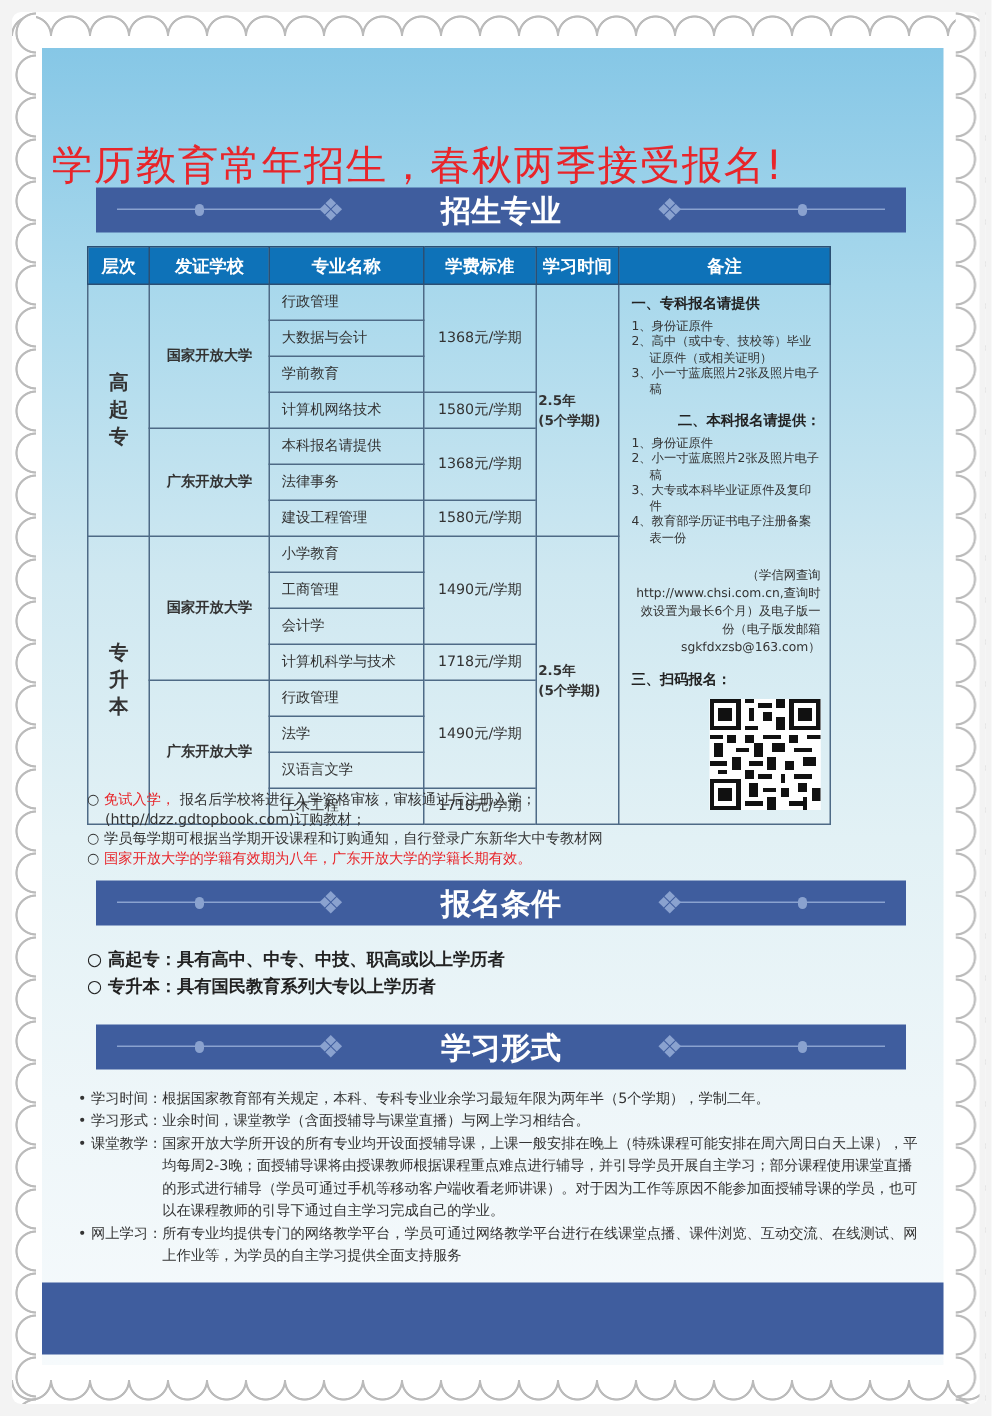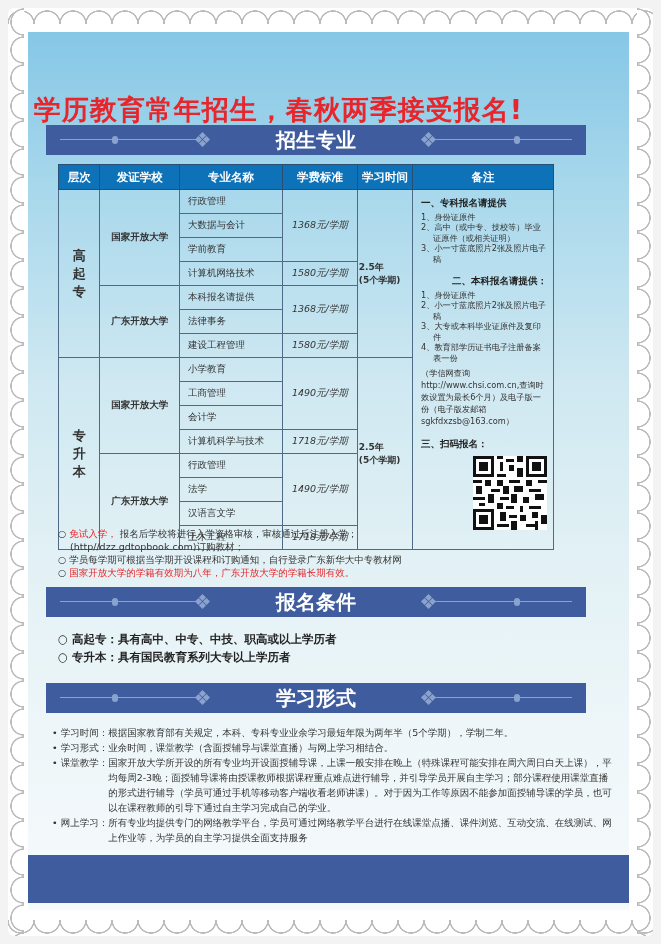--- a/index.html
+++ b/index.html
@@ -10,35 +10,35 @@
     background-size:26px 20px;background-repeat:repeat-x;}
   .scallop-top{top:4px;}
   .scallop-bottom{bottom:4px;transform:scaleY(-1);}
   .scallop-left,.scallop-right{position:absolute;top:8px;width:20px;height:928px;
     background-image:radial-gradient(circle at 20px 14px,#fff 12px,#bbb 12.5px,#bbb 13.5px,transparent 14px);
     background-size:20px 28px;background-repeat:repeat-y;}
   .scallop-left{left:4px;}
   .scallop-right{right:4px;transform:scaleX(-1);}
   .poster{position:absolute;left:28px;top:32px;width:601px;height:878px;
     background:linear-gradient(180deg,#86c7e6 0%,#a8d8ec 18%,#cfe8f1 40%,#e2f1f5 60%,#eef6f9 80%,#f6fafc 100%);}
-  .headline{position:absolute;left:0;top:60px;width:501px;text-align:center;color:#e8252a;font-weight:bold;font-size:27px;letter-spacing:1px;font-family:"DejaVu Sans",sans-serif;}
-  .band{position:absolute;left:18px;width:540px;height:30px;background:#3f5d9e;color:#fff;font-size:20px;font-weight:bold;text-align:center;line-height:30px;}
+  .headline{position:absolute;left:0;top:60px;width:501px;text-align:center;color:#e8252a;font-weight:normal;font-size:27px;letter-spacing:1px;font-family:"DejaVu Sans",sans-serif;}
+  .band{position:absolute;left:36px;width:540px;height:30px;background:#3f5d9e;color:#fff;font-size:20px;font-weight:bold;text-align:center;line-height:30px;}
   .band .orn{position:absolute;top:14px;height:1px;background:#8aa2cf;}
   .band .orn.l{left:14px;width:140px;}
   .band .orn.r{right:14px;width:140px;}
   .band .dot{position:absolute;top:11px;width:6px;height:8px;border-radius:3px;background:#8aa2cf;}
   .band .dia{position:absolute;top:8px;width:14px;height:14px;}
   .band .dia i{position:absolute;width:5px;height:5px;background:#8aa2cf;transform:rotate(45deg);}
   table.majors{position:absolute;left:30px;top:132px;width:496px;border-collapse:collapse;font-size:10px;color:#333;}
   table.majors th{background:#0e72b8;color:#fff;font-size:11.5px;font-weight:bold;height:22px;border:1px solid #2b4f73;}
   table.majors td{border:1px solid #4e6a86;height:21px;vertical-align:middle;}
   td.lvl{text-align:center;font-weight:bold;font-size:13px;line-height:18px;width:39px;}
   td.school{text-align:center;font-weight:bold;font-size:9.5px;width:78px;}
   td.major{padding-left:8px;font-size:9.5px;width:95px;}
-  td.fee{text-align:center;font-size:9.5px;width:73px;font-style:italic;}
+  td.fee{text-align:center;font-size:9.5px;width:73px;}
   td.time{font-weight:bold;font-size:9px;width:53px;}
   td.notes{vertical-align:top !important;padding:6px 6px 0 8px;font-size:8.2px;line-height:10.5px;}
   .nh{font-weight:bold;font-size:9.5px;margin:2px 0 3px 0;color:#222;}
   .ni{padding-left:12px;text-indent:-12px;}
   .qr{width:74px;height:74px;margin:6px auto 0 52px;background:#fff;position:relative;}
   .bullets{position:absolute;left:30px;font-size:9.5px;line-height:13px;color:#333;}
   .red{color:#e8252a;}
   .cond{position:absolute;left:30px;top:598px;font-size:11.5px;font-weight:bold;color:#222;line-height:18px;}
   .study{position:absolute;left:24px;top:693px;width:560px;font-size:9.5px;line-height:15px;color:#333;}
   .srow{display:flex;}
@@ -106,21 +106,21 @@
         <td class="notes" rowspan="15">
           <div class="nh">一、专科报名请提供</div>
           <div class="ni">1、身份证原件</div>
           <div class="ni">2、高中（或中专、技校等）毕业证原件（或相关证明）</div>
           <div class="ni">3、小一寸蓝底照片2张及照片电子稿</div>
           <div class="nh" style="margin-top:12px;margin-left:31px;">二、本科报名请提供：</div>
           <div class="ni">1、身份证原件</div>
           <div class="ni">2、小一寸蓝底照片2张及照片电子稿</div>
           <div class="ni">3、大专或本科毕业证原件及复印件</div>
           <div class="ni">4、教育部学历证书电子注册备案表一份</div>
-          <div style="margin-top:4px;line-height:12px;">（学信网查询http://www.chsi.com.cn,查询时效设置为最长6个月）及电子版一份（电子版发邮箱sgkfdxzsb@163.com）</div>
+          <div style="margin-top:14px;line-height:12px;text-align:right;">（学信网查询http://www.chsi.com.cn,查询时效设置为最长6个月）及电子版一份（电子版发邮箱sgkfdxzsb@163.com）</div>
           <div class="nh" style="margin-top:12px;">三、扫码报名：</div>
           <div class="qr">
             <svg width="74" height="74" viewBox="0 0 25 25" shape-rendering="crispEdges">
               <rect width="25" height="25" fill="#fff"></rect>
               <g fill="#111">
                 <path d="M0 0h7v7H0zM1 1v5h5V1zM2 2h3v3H2z" fill-rule="evenodd"></path>
                 <path d="M18 0h7v7h-7zM19 1v5h5V1zM20 2h3v3h-3z" fill-rule="evenodd"></path>
                 <path d="M0 18h7v7H0zM1 19v5h5v-5zM2 20h3v3H2z" fill-rule="evenodd"></path>
                 <rect x="8" y="0" width="2" height="1"></rect>
                   <rect x="11" y="1" width="3" height="1"></rect>

